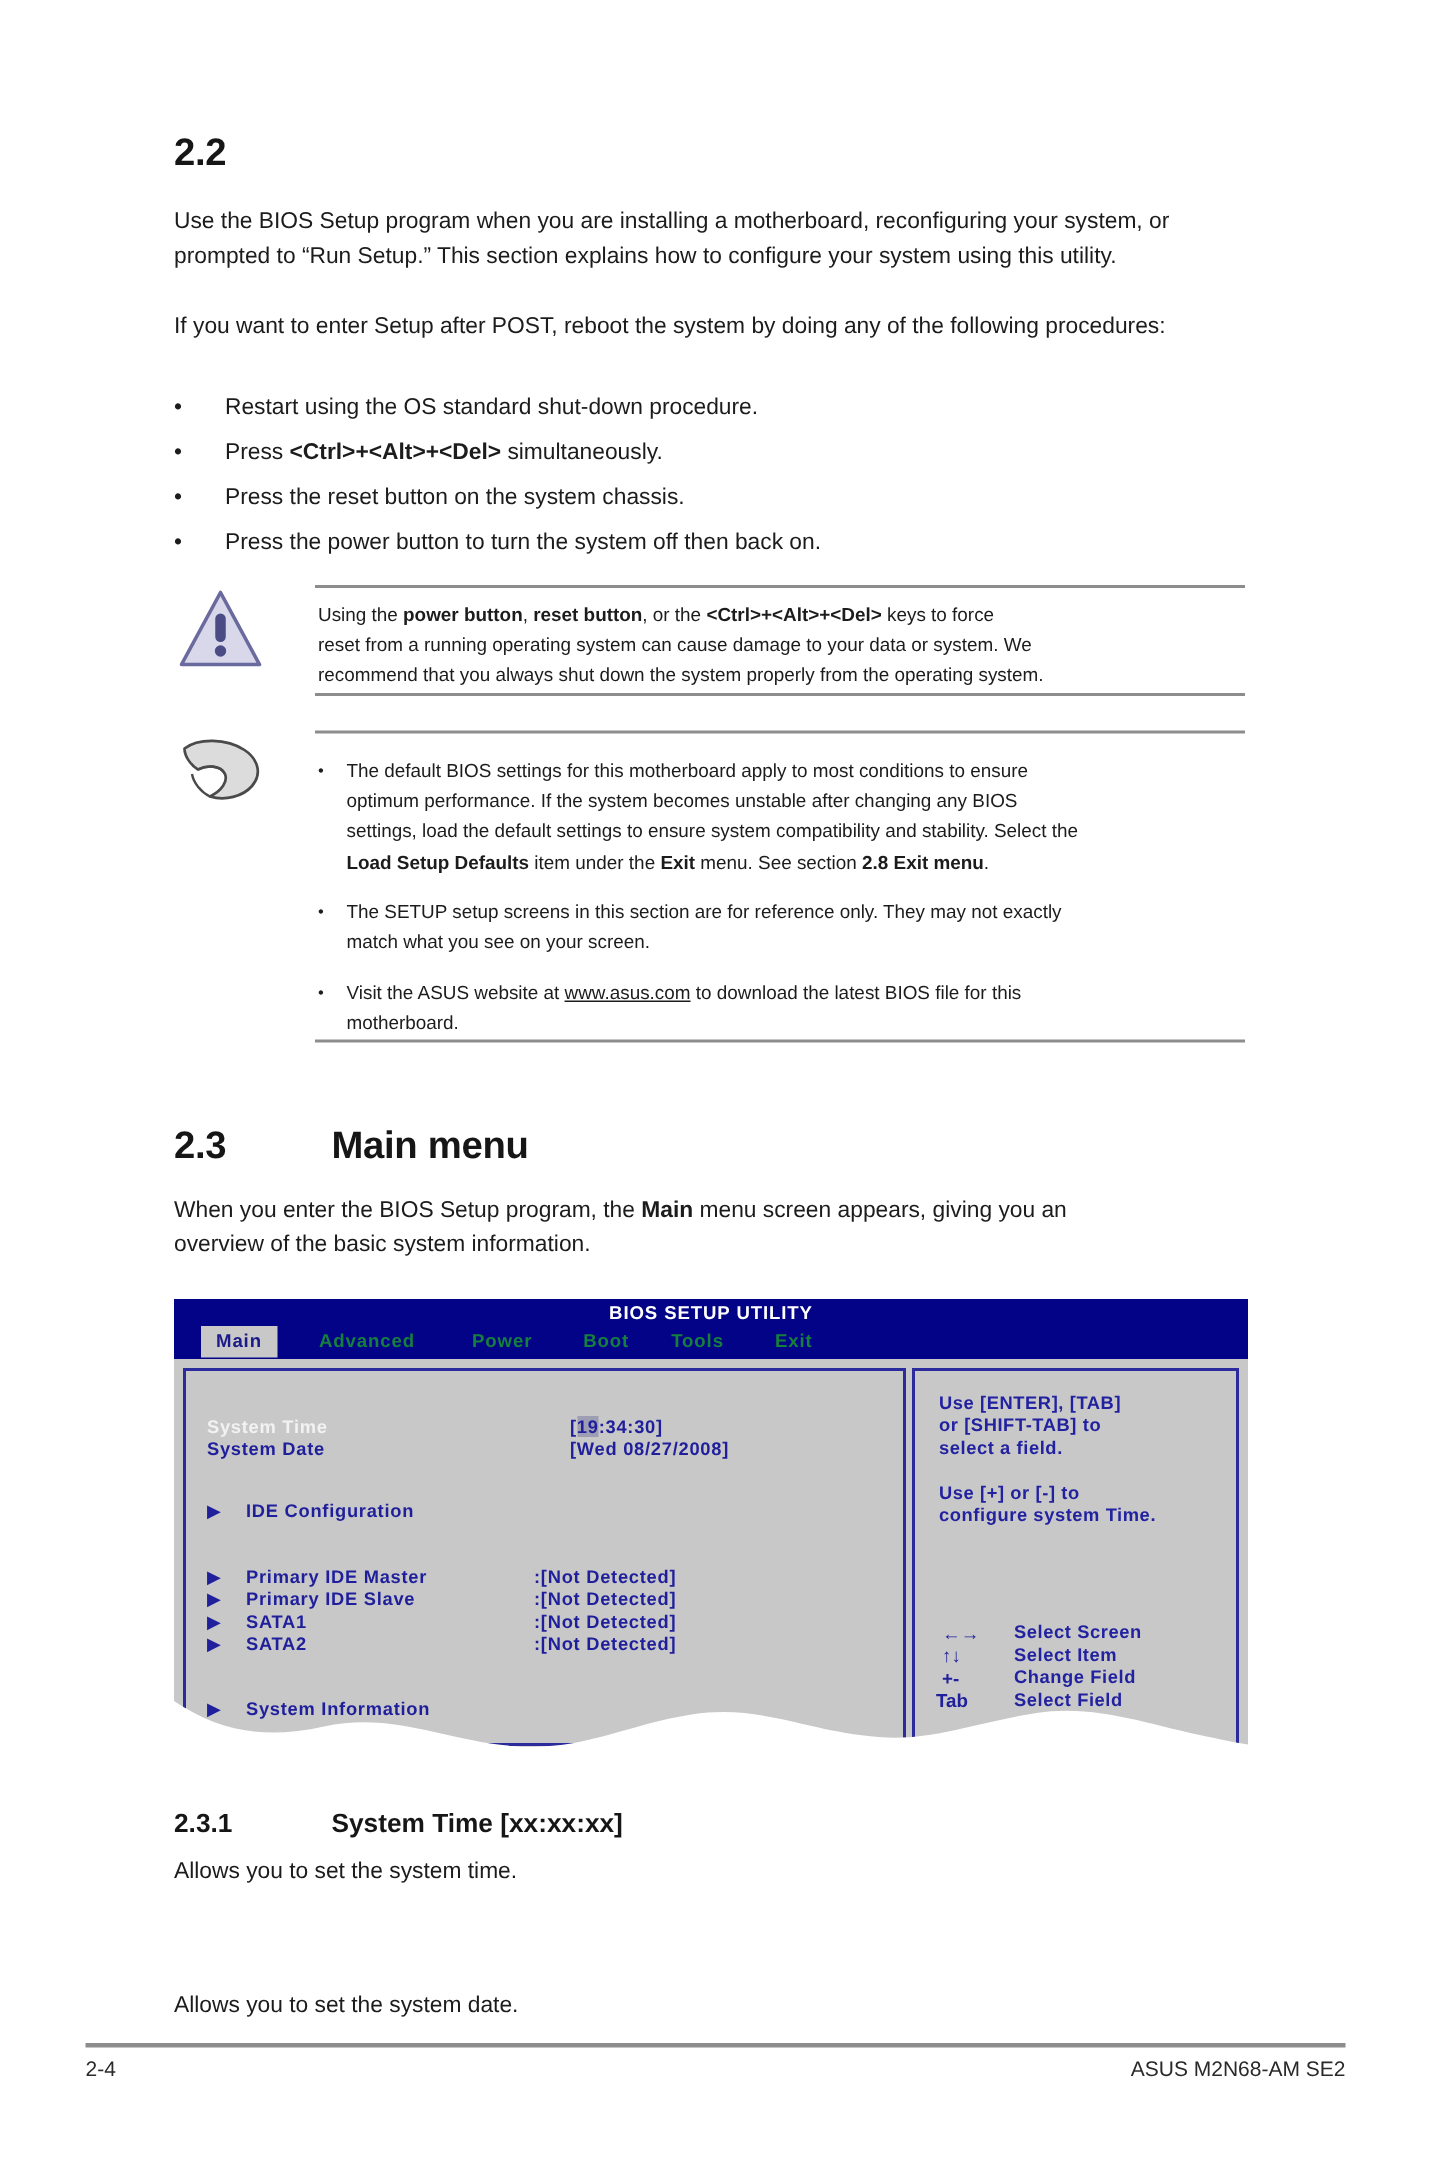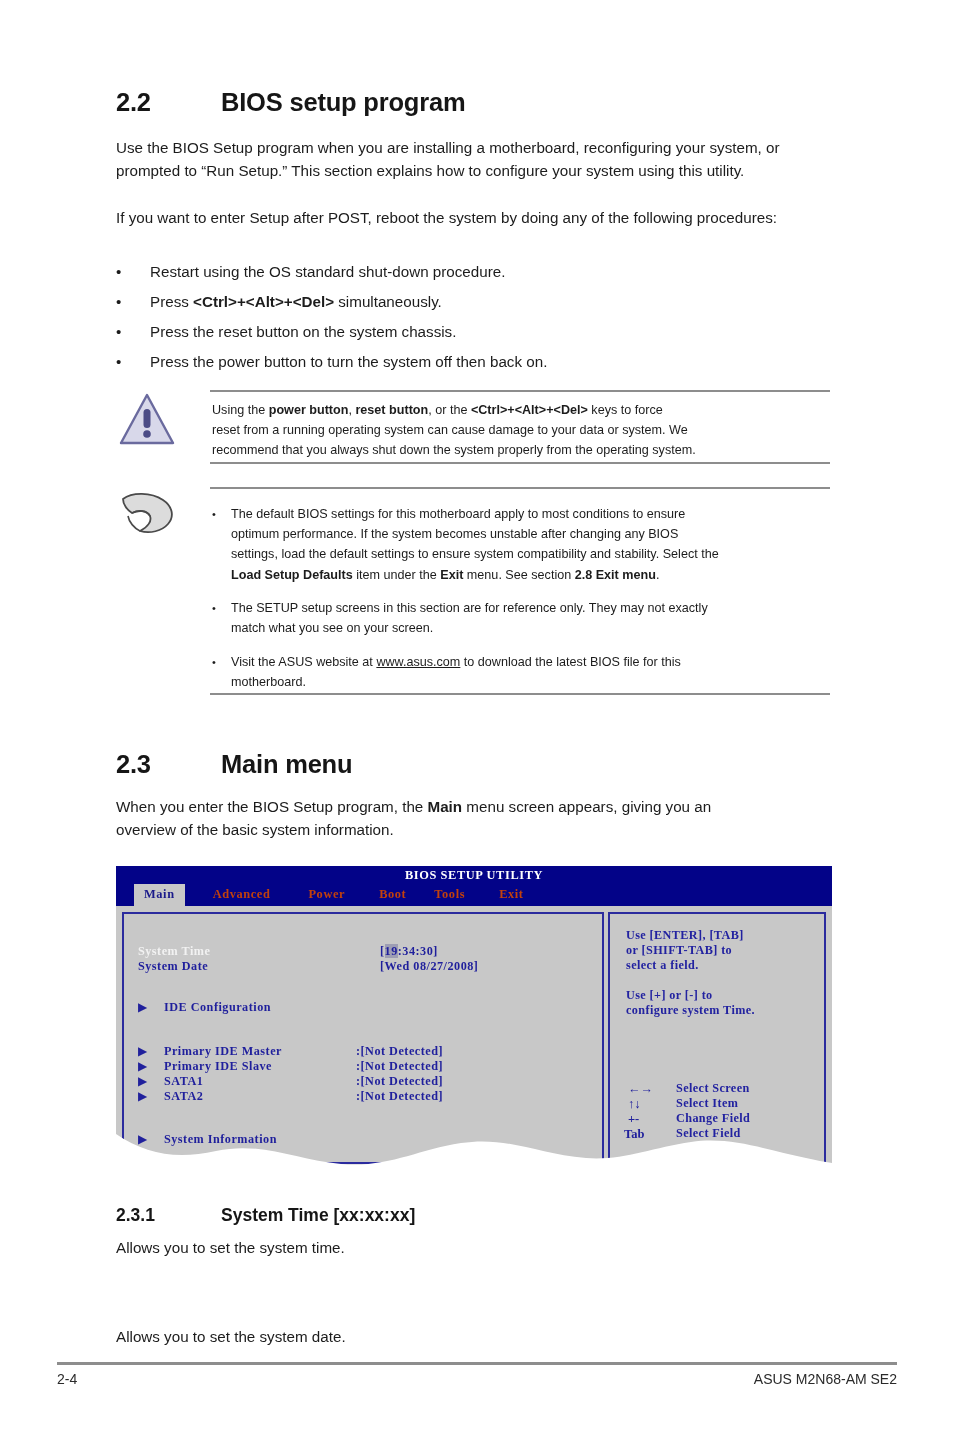--- a/index.html
+++ b/index.html
@@ -83,21 +83,21 @@
   .icon-warning { position: absolute; }
   .icon-note { position: absolute; }
 
   
   .bios {
     position: absolute;
     left: 116px;
     top: 866px;
     width: 716px;
     height: 302px;
-    font-family: Liberation Serif, serif;
+    font-family: Liberation Sans, sans-serif;
     overflow: hidden;
   }
   .bios-topbar {
     position: absolute;
     left: 0; top: 0;
     width: 716px;
     height: 40px;
     background: #030388;
   }
   .bios-title {
@@ -115,21 +115,21 @@
     position: absolute;
     left: 18px;
     top: 18px;
     display: flex;
     align-items: flex-start;
     font-size: 12.4px;
     font-weight: bold;
     letter-spacing: 0.6px;
   }
   .bios-tab {
-    color: #c2410c;
+    color: #15803d;
     padding: 3px 10px 4px 10px;
   }
   .bios-tab.active {
     background: #c8c8c8;
     color: #1a1a8a;
   }
   .bios-body {
     position: absolute;
     left: 0;
     top: 40px;
@@ -215,21 +215,20 @@
   .u { text-decoration: underline; }
   b.k { font-weight: bold; }
 </style>
 </head>
 <body>
 
 <div class="page">
 
   <div class="sec-head h1" style="top:88px;">
     <span class="num">2.2</span>
-    <span>BIOS setup program</span>
   </div>
 
   <div class="para" style="top:206px; width:680px;">If you want to enter Setup after POST, reboot the system by doing any of the following procedures:</div>
 
   <div class="para" style="top:136px; width:690px;">Use the BIOS Setup program when you are installing a motherboard, reconfiguring your system, or prompted to “Run Setup.” This section explains how to configure your system using this utility.</div>
 
   <div class="bullet-row" style="top:260px;">
     <span class="dot">•</span>
     <span>Restart using the OS standard shut-down procedure.</span>
   </div>

